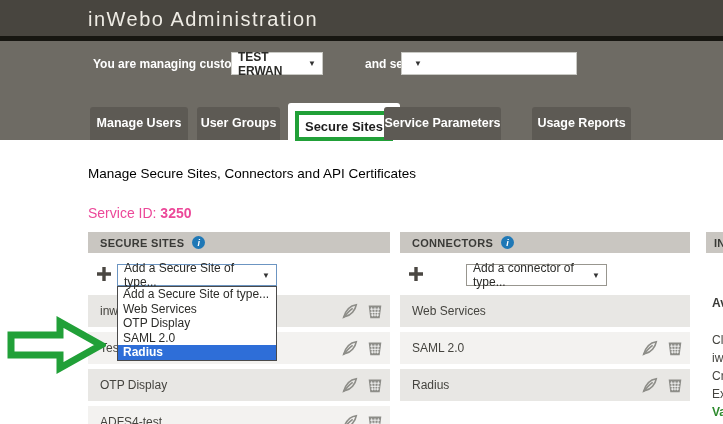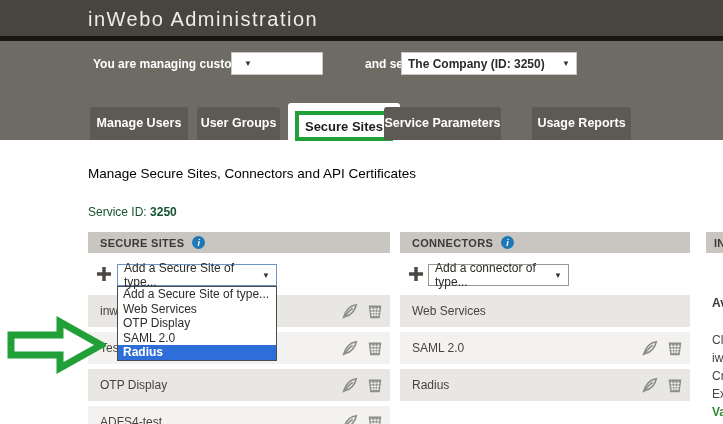--- a/index.html
+++ b/index.html
@@ -35,21 +35,21 @@
     position:absolute; left:288px; top:103px; width:112px; height:37px;
     background:#ffffff; border-radius:3px 3px 0 0; cursor:pointer;
   }
   .tab-active .green-box {
     position:absolute; left:7px; top:8px; right:7px; height:30px;
     border:4px solid #21a038; display:flex; align-items:center; justify-content:center;
     font-size:13px; font-weight:700; color:#1e1e1e; background:#ffffff;
   }
   
   .page-heading { position:absolute; left:88px; top:166px; font-size:13.5px; font-weight:400; color:#000000; }
-  .service-id { position:absolute; left:88px; top:205px; font-size:12px; color:#14532d; }
+  .service-id { position:absolute; left:88px; top:205px; font-size:14px; color:#ec4899; }
   .service-id b { font-weight:700; }
   
   .panel { position:absolute; top:232px; }
   .panel-head {
     height:21px; background:#c9c6c1; display:flex; align-items:center; gap:8px;
     padding-left:12px; font-size:11px; font-weight:700; color:#3a3a37; letter-spacing:.3px;
   }
   .info-icon {
     width:13px; height:13px; border-radius:50%; background:#1f78b6; color:#ffffff;
     font-size:9px; font-weight:700; font-style:italic; display:inline-flex;
@@ -87,25 +87,25 @@
 <body>
 
 <div class="app-header">
   <div class="app-title">inWebo Administration</div>
 </div>
 <div class="black-band"></div>
 
 <div class="context-strip"></div>
 <div class="ctx-label" style="left:93px;">You are managing customer:</div>
 <div class="fake-select ctx-select1">
+  <span>TEST ERWAN</span>
   <span class="caret">▼</span>
 </div>
 <div class="ctx-label" style="left:333px;margin-left:32px;">and service</div>
 <div class="fake-select ctx-select2">
-  <span>The Company (ID: 3250)</span>
   <span class="caret">▼</span>
 </div>
 
 <div class="tab" style="left:90px; width:98px;">Manage Users</div>
 <div class="tab" style="left:197px; width:83px;">User Groups</div>
 <div class="tab-active">
   <div class="green-box">Secure Sites</div>
 </div>
 <div class="tab" style="left:384px; width:117px;">Service Parameters</div>
 <div class="tab" style="left:532px; width:99px;">Usage Reports</div>
@@ -196,21 +196,21 @@
 <div class="panel" style="left:400px; width:290px; height:192px;">
   <div class="panel-head">
     <span>CONNECTORS</span>
     <span class="info-icon">i</span>
   </div>
 
   <svg class="plus-icon" viewBox="0 0 16 16">
     <path d="M6.3 1h3.4v5.3H15v3.4H9.7V15H6.3V9.7H1V6.3h5.3Z" fill="#4a4742"></path>
   </svg>
 
-  <div class="fake-select dd-select2" style="position:absolute;">
+  <div class="fake-select dd-select2" style="position:absolute;margin-left:38px;">
     <span>Add a connector of type...</span>
     <span class="caret">▼</span>
   </div>
 
   <div class="row row-gray" style="top:63px;">
     <span>Web Services</span>
   </div>
   <div class="row row-light" style="top:100px;">
     <span>SAML 2.0</span>
     <div class="row-icons">

